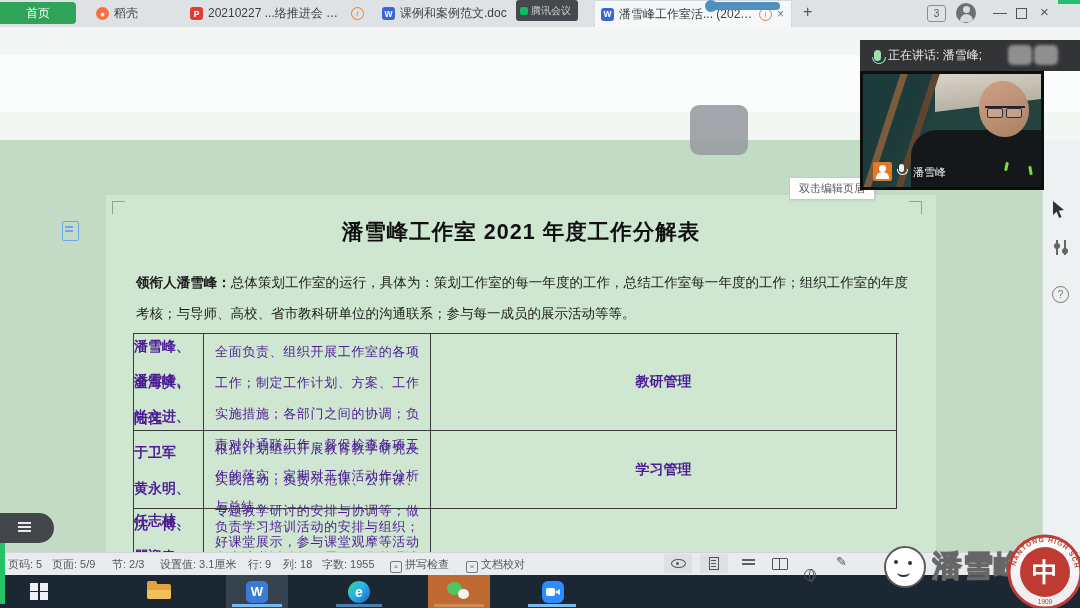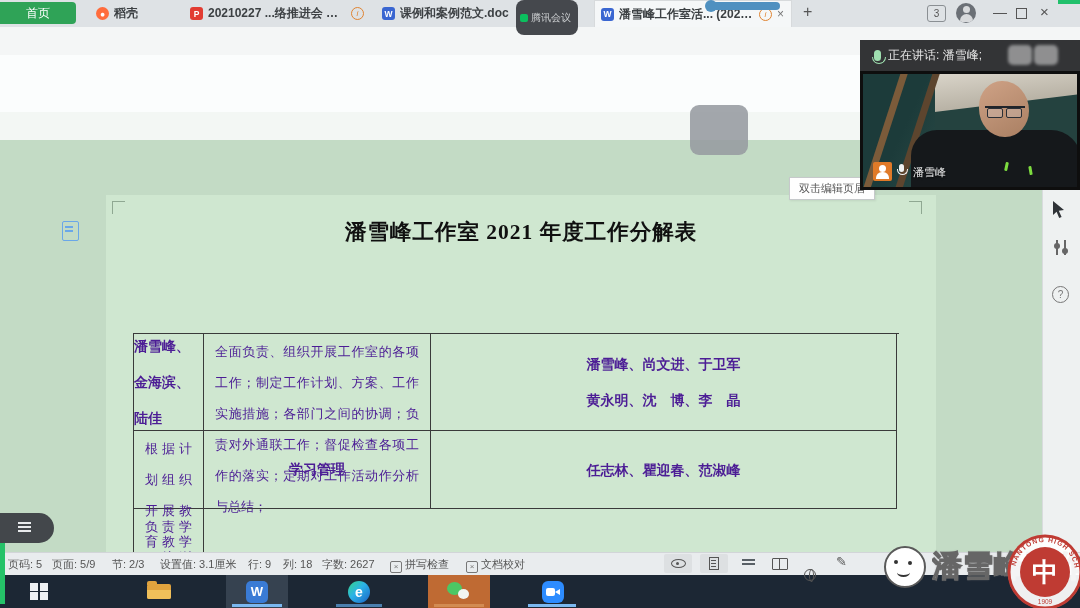--- a/index.html
+++ b/index.html
@@ -6,26 +6,26 @@
   #screen{position:relative;width:1080px;height:608px;overflow:hidden;
     font-family:"Liberation Sans","DejaVu Sans",sans-serif;background:#c2dac4;}
   .abs{position:absolute;}
   
   .tabbar{left:0;top:0;width:1080px;height:27px;background:#dee2e5;}
   .hometab{left:0;top:2px;width:76px;height:22px;background:#2fa357;border-radius:0 4px 4px 0;
     color:#fff;font-size:12px;display:flex;align-items:center;justify-content:center;}
   .tab{display:flex;align-items:center;gap:5px;font-size:12px;color:#3c4043;height:27px;}
   .ficon{width:13px;height:13px;border-radius:3px;color:#fff;font-size:8.5px;font-weight:bold;
     display:flex;align-items:center;justify-content:center;flex:none;}
-  .tabtxt{white-space:nowrap;overflow:hidden;text-overflow:ellipsis;font-weight:bold;}
+  .tabtxt{white-space:nowrap;overflow:hidden;text-overflow:ellipsis;}
   .ibadge{width:11px;height:11px;border:1px solid #e08330;border-radius:50%;color:#e08330;
     font-size:8px;display:flex;align-items:center;justify-content:center;flex:none;font-style:italic;}
   .activetab{left:594px;top:0;width:198px;height:27px;background:#f5f7f8;border:1px solid #d7dadc;border-bottom:none;
     box-sizing:border-box;padding:0 6px;}
-  .meetchip{left:516px;top:0;width:62px;height:35px;background:#45484d;border-radius:8px;color:#c9ccce;
+  .meetchip{left:516px;top:0;width:62px;height:21px;background:#45484d;border-radius:3px;color:#c9ccce;
     font-size:10px;display:flex;align-items:center;gap:3px;padding:0 4px;box-sizing:border-box;z-index:6;}
   .meetdot{width:8px;height:8px;border-radius:2px;background:#0bbf5e;}
   .topslider{left:712px;top:2px;width:68px;height:8px;background:#4f90c0;border-radius:4px;z-index:6;}
   .topknob{left:705px;top:0;width:12px;height:12px;background:#4f90c0;border-radius:50%;z-index:6;}
   .wbadge{left:927px;top:5px;width:17px;height:15px;border:1px solid #8a8f93;border-radius:3px;
     font-size:10px;color:#555;display:flex;align-items:center;justify-content:center;}
   .avatar{left:956px;top:3px;width:20px;height:20px;border-radius:50%;background:#6b7076;overflow:hidden;}
   .avatar::before{content:"";position:absolute;left:6.5px;top:3px;width:7px;height:7px;border-radius:50%;background:#d8dadc;}
   .avatar::after{content:"";position:absolute;left:3.5px;top:11px;width:13px;height:8px;border-radius:7px 7px 0 0;background:#d8dadc;}
   .winbtn{font-size:14px;color:#555;top:4px;}
@@ -63,21 +63,21 @@
   .savico{width:13px;height:13px;border:2px solid #4a5560;border-radius:2px;position:relative;}
   .savico::before{content:"";position:absolute;left:2px;top:-2px;width:5px;height:4px;background:#4a5560;}
   .prico{width:14px;height:9px;border:2px solid #4a5560;border-radius:2px;position:relative;top:3px;}
   .prico::before{content:"";position:absolute;left:2px;top:-5px;width:6px;height:3px;border:2px solid #4a5560;border-bottom:none;}
   
   .docarea{left:0;top:140px;width:1042px;height:412px;background:#c3dbc5;overflow:hidden;}
   .page{position:absolute;left:106px;top:55px;width:830px;height:360px;background:#cfe7d0;}
   .cmark{position:absolute;width:12px;height:12px;}
   .cmark.tl{left:6px;top:6px;border-left:1px solid #8fa892;border-top:1px solid #8fa892;}
   .cmark.tr{right:14px;top:6px;border-right:1px solid #8fa892;border-top:1px solid #8fa892;}
-  .doctitle{position:absolute;left:40px;top:22px;width:750px;text-align:center;font-size:21.5px;font-weight:bold;color:#101010;letter-spacing:1px;font-family:Liberation Serif, serif;}
+  .doctitle{position:absolute;left:40px;top:22px;width:750px;text-align:center;font-size:21.5px;font-weight:bold;color:#101010;letter-spacing:1px;}
   .lead{position:absolute;left:30px;top:73px;width:772px;font-size:13.5px;line-height:30.5px;color:#1c1c1c;text-align:justify;}
   .dtable{position:absolute;left:27px;top:138px;width:766px;display:grid;grid-template-columns:70px 227px 466px;
     grid-template-rows:97px 78px 95px;border-top:1px solid #3a3a3a;border-left:1px solid #3a3a3a;box-sizing:border-box;}
   .cell{border-right:1px solid #3a3a3a;border-bottom:1px solid #3a3a3a;box-sizing:border-box;color:#4c1d95;}
   .c-cat,.c-mem{display:flex;flex-direction:column;align-items:center;justify-content:center;font-weight:bold;font-size:14px;}
   .c-mem{line-height:36px;}
   .c-dut{font-size:13px;line-height:31px;padding:2px 11px;text-align:justify;}
   .assisticon{left:62px;top:81px;width:15px;height:18px;border:1.5px solid #6aa7e8;border-radius:2px;position:absolute;}
   .assisticon::before{content:"";position:absolute;left:2px;top:4px;width:8px;height:1.5px;background:#6aa7e8;box-shadow:0 4px 0 #6aa7e8;}
   .tooltip{left:768px;top:177px;width:84px;height:21px;background:#fefefe;border:1px solid #c6c9cb;z-index:8;
@@ -127,21 +127,21 @@
   .meetico{width:22px;height:22px;border-radius:6px;background:#2d8cff;position:relative;}
   .meetico::before{content:"";position:absolute;left:4px;top:7px;width:9px;height:8px;border-radius:2px;background:#fff;}
   .meetico::after{content:"";position:absolute;left:13px;top:8px;border-top:3px solid transparent;border-bottom:3px solid transparent;border-right:5px solid #fff;}
   
   .vidbar{left:860px;top:40px;width:220px;height:31px;background:rgba(38,39,41,.94);z-index:30;
     display:flex;align-items:center;gap:7px;padding-left:14px;box-sizing:border-box;}
   .vidbar .txt{color:#e6e6e6;font-size:12px;white-space:nowrap;}
   .micico{width:7px;height:11px;border-radius:4px;background:#9fe0b0;position:relative;flex:none;}
   .micico::after{content:"";position:absolute;left:-2.5px;top:7px;width:12px;height:6px;border:1.5px solid #9fe0b0;border-top:none;border-radius:0 0 7px 7px;}
   .blurlogo{position:absolute;top:5px;width:24px;height:20px;background:rgba(255,255,255,.45);border-radius:5px;filter:blur(1.5px);}
-  .video{left:860px;top:71px;width:220px;height:119px;background:#24423f;border:3px solid #0e0e0e;box-sizing:border-box;overflow:hidden;z-index:30;font-family:Liberation Mono, monospace;}
+  .video{left:860px;top:71px;width:184px;height:119px;background:#24423f;border:3px solid #0e0e0e;box-sizing:border-box;overflow:hidden;z-index:30;font-family:Liberation Mono, monospace;}
   .v-ceil{position:absolute;left:40px;top:-12px;width:190px;height:42px;background:linear-gradient(#ddd8cd,#b8b2a5);transform:rotate(-7deg);}
   .v-frame{position:absolute;left:-8px;top:-5px;width:80px;height:125px;background:linear-gradient(115deg,#1c3b3a 55%,#2a4a46 100%);}
   .v-bar{position:absolute;width:7px;height:140px;background:#7b5b3a;transform:rotate(18deg);}
   .v-body{position:absolute;left:48px;top:56px;width:170px;height:60px;background:#15181b;border-radius:26px 30px 0 0;}
   .v-head{position:absolute;left:116px;top:7px;width:50px;height:56px;background:linear-gradient(150deg,#cfa286,#a97f62);border-radius:46% 54% 48% 52%;}
   .v-glass{position:absolute;left:122px;top:32px;width:40px;height:9px;border-top:2px solid #20242a;}
   .v-glass::before{content:"";position:absolute;left:2px;top:0;width:14px;height:8px;border:1.5px solid #2a2f36;border-radius:2px;background:rgba(220,225,230,.25);}
   .v-glass::after{content:"";position:absolute;left:21px;top:0;width:14px;height:8px;border:1.5px solid #2a2f36;border-radius:2px;background:rgba(220,225,230,.25);}
   .zip{position:absolute;width:3px;height:9px;background:#7ddc3f;border-radius:1px;}
   .v-badge{position:absolute;left:10px;top:88px;width:19px;height:19px;background:#e07a28;border-radius:2px;}
@@ -305,25 +305,29 @@
     <div class="abs qico qgray" style="left:126px;top:115px;">↶</div>
     <div class="abs qico qgray" style="left:152px;top:115px;">↷</div>
     <div class="abs caret" style="left:180px;top:121px;">▾</div>
   </div>
 
   <div class="abs docarea">
     <div class="page">
       <div class="cmark tl"></div>
       <div class="cmark tr"></div>
       <div class="doctitle">潘雪峰工作室 2021 年度工作分解表</div>
+      <div class="lead">
+        <b>领衔人潘雪峰：</b><span>总体策划工作室的运行，具体为：策划工作室的每一年度的工作，总结工作室每一年度的工作；组织工作室的年度考核；与导师、高校、省市教科研单位的沟通联系；参与每一成员的展示活动等等。</span>
+      </div>
       <div class="dtable">
         <div class="cell c-mem">
           <span>潘雪峰、金海滨、陆佳</span>
         </div>
         <div class="cell c-dut">全面负责、组织开展工作室的各项工作；制定工作计划、方案、工作实施措施；各部门之间的协调；负责对外通联工作；督促检查各项工作的落实；定期对工作活动作分析与总结；</div>
+        <div class="cell c-cat">教研管理</div>
         <div class="cell c-mem">
           <span>潘雪峰、尚文进、于卫军</span>
           <span>黄永明、沈　博、李　晶</span>
         </div>
         <div class="cell c-dut">根据计划组织开展教育教学研究及实践活动，负责示范课、公开课、专题教学研讨的安排与协调等；做好课堂展示，参与课堂观摩等活动安排与组织。</div>
         <div class="cell c-cat">学习管理</div>
         <div class="cell c-mem">
           <span>任志林、瞿迎春、范淑峰</span>
         </div>
         <div class="cell c-dut">负责学习培训活动的安排与组织；负责读书活动的开展，收集整理读书笔记；组织学员外出学习、交流；及时推荐专家学者的文章或收集先进的教学理念与组织</div>
@@ -346,21 +350,21 @@
   </div>
   <div class="abs greenstrip"></div>
 
   <div class="abs statusbar"></div>
   <div class="abs sitem" style="left:8px;z-index:16;">页码: 5</div>
   <div class="abs sitem" style="left:52px;z-index:16;">页面: 5/9</div>
   <div class="abs sitem" style="left:112px;z-index:16;">节: 2/3</div>
   <div class="abs sitem" style="left:160px;z-index:16;">设置值: 3.1厘米</div>
   <div class="abs sitem" style="left:248px;z-index:16;">行: 9</div>
   <div class="abs sitem" style="left:283px;z-index:16;">列: 18</div>
-  <div class="abs sitem" style="left:322px;z-index:16;">字数: 2627</div>
+  <div class="abs sitem" style="left:322px;z-index:16;">字数: 1955</div>
   <div class="abs sitem" style="left:390px;z-index:16;"><span class="xbox">×</span><span>拼写检查</span></div>
   <div class="abs sitem" style="left:466px;z-index:16;"><span class="xbox">×</span><span>文档校对</span></div>
   <div class="abs sbtn" style="left:664px;z-index:16;">
       <span class="eye"></span>
     </div>
   <div class="abs sbtn" style="left:700px;z-index:16;">
       <span class="pgico"></span>
     </div>
   <span class="abs lnicon" style="left:742px;top:559px;z-index:16;box-shadow:0 4px 0 #596066;height:2px;"></span>
   <div class="abs bookico" style="left:772px;top:558px;z-index:16;"></div>

